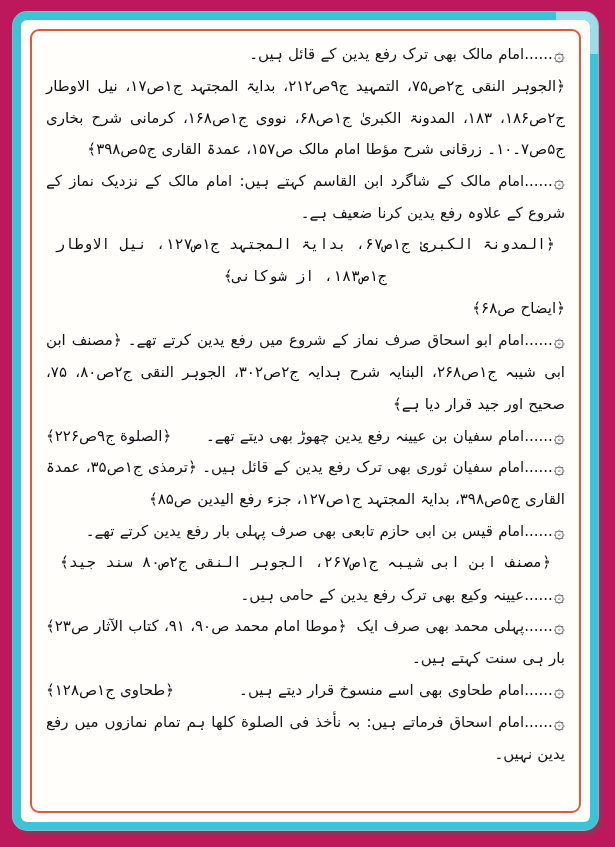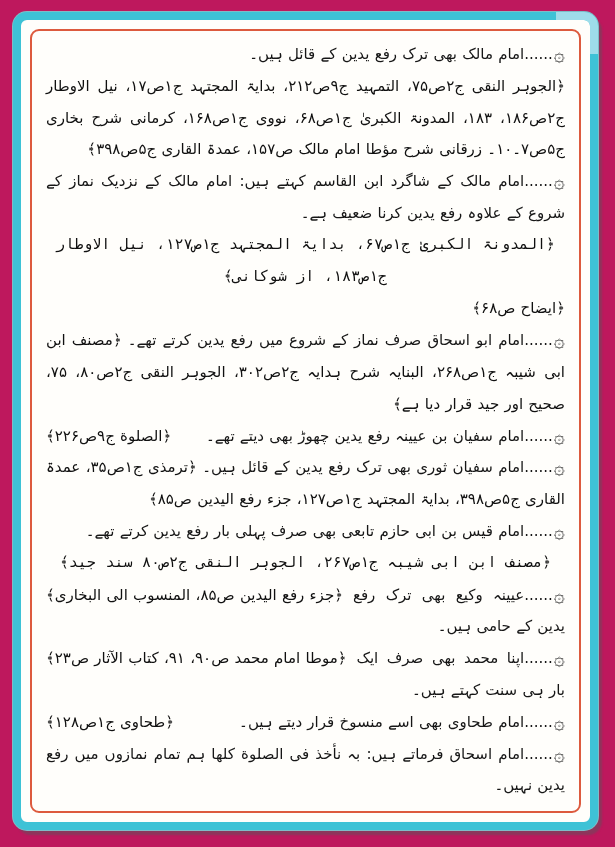--- a/index.html
+++ b/index.html
@@ -110,25 +110,24 @@
         </div>
 
         <p class="block"><span class="orn">۞</span><span>......امام سفیان ثوری بھی ترک رفع یدین کے قائل ہیں۔</span> <span class="cite">﴿ترمذی ج۱ص۳۵، عمدۃ القاری ج۵ص۳۹۸، بدایۃ المجتہد ج۱ص۱۲۷، جزء رفع الیدین ص۸۵﴾</span></p>
 
         <p class="block"><span class="orn">۞</span><span>......امام قیس بن ابی حازم تابعی بھی صرف پہلی بار رفع یدین کرتے تھے۔</span></p>
 
         <p class="block center"><span class="cite-block">﴿مصنف ابن ابی شیبہ ج۱ص۲۶۷، الجوہر النقی ج۲ص۸۰ سند جید﴾</span></p>
 
         <div class="block spread">
           <span class="lead"><span class="orn">۞</span><span>......عیینہ وکیع بھی ترک رفع یدین کے حامی ہیں۔</span></span>
-          <span class="cite">﴿جزء رفع الیدین ص۸۵، المنسوب الی البخاری﴾</span>
         </div>
 
         <div class="block spread">
-          <span class="lead"><span class="orn">۞</span><span>......اپنا محمد بھی صرف ایک بار ہی سنت کہتے ہیں۔</span></span>
+          <span class="lead"><span class="orn">۞</span><span>......پہلی محمد بھی صرف ایک بار ہی سنت کہتے ہیں۔</span></span>
           <span class="cite">﴿موطا امام محمد ص۹۰، ۹۱، کتاب الآثار ص۲۳﴾</span>
         </div>
 
         <div class="block spread">
           <span class="lead"><span class="orn">۞</span><span>......امام طحاوی بھی اسے منسوخ قرار دیتے ہیں۔</span></span>
           <span class="cite">﴿طحاوی ج۱ص۱۲۸﴾</span>
         </div>
 
         <p class="block"><span class="orn">۞</span><span>......امام اسحاق فرماتے ہیں: بہ نأخذ فی الصلوة کلها ہم تمام نمازوں میں رفع یدین نہیں۔</span></p>
 

